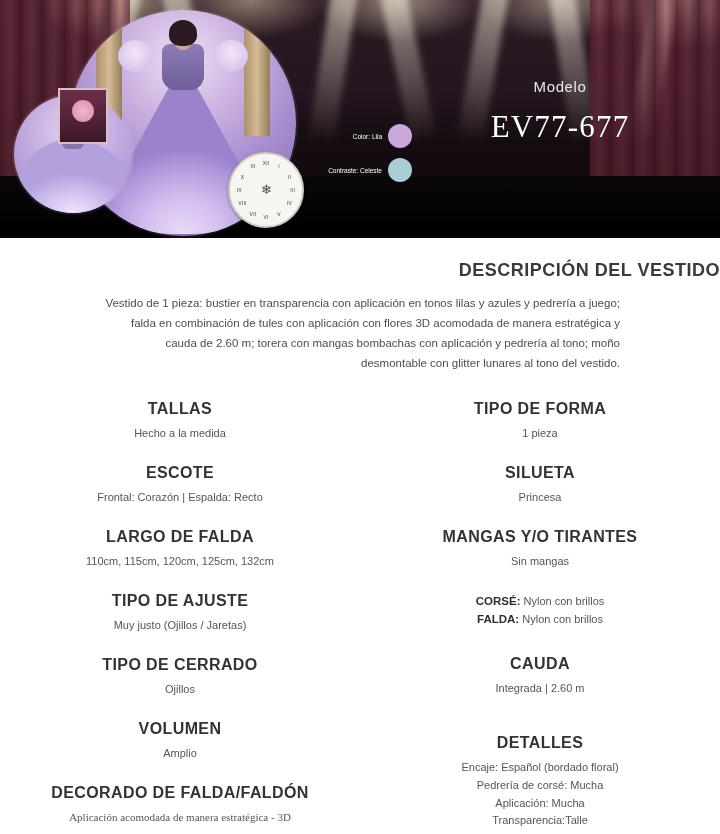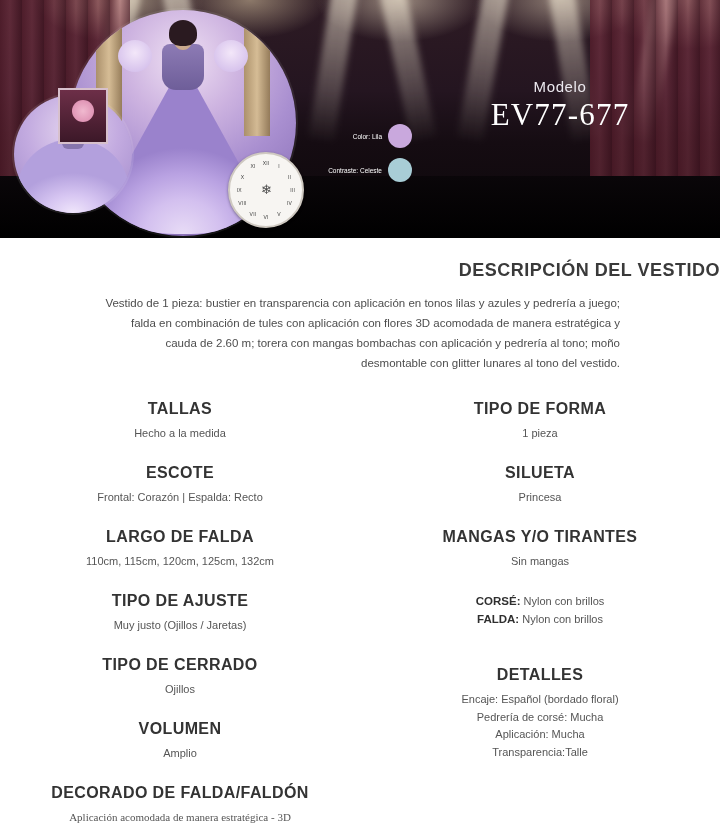--- a/index.html
+++ b/index.html
@@ -240,21 +240,21 @@
     left: 420px;
     top: 78px;
     width: 280px;
     text-align: center;
     color: #ffffff;
   }
   .model-label {
     font-size: 15px;
     letter-spacing: 0.6px;
     color: #ece9ef;
-    margin-bottom: 2px;
+    margin-bottom: 14px;
   }
   .model-code {
     font-family: "Liberation Serif", serif;
     font-size: 31px;
     letter-spacing: 1.2px;
     color: #ffffff;
     margin-bottom: 6px;
   }
   .model-collection {
     font-size: 19px;
@@ -482,20 +482,24 @@
         <div class="kv">
           <b>CORSÉ:</b>
           <span>Nylon con brillos</span>
         </div>
         <div class="kv">
           <b>FALDA:</b>
           <span>Nylon con brillos</span>
         </div>
       </div>
 
+      <div class="field" style="margin-top:26px;">
+        <div class="field-title">CAUDA</div>
+        <div class="field-value">Integrada | 2.60 m</div>
+      </div>
 
       <div class="field" style="margin-top:37px;">
         <div class="field-title">DETALLES</div>
         <div class="detail-list">Encaje: Español (bordado floral)</div>
         <div class="detail-list">Pedrería de corsé: Mucha</div>
         <div class="detail-list">Aplicación: Mucha</div>
         <div class="detail-list">Transparencia:Talle</div>
       </div>
     </div>
 

